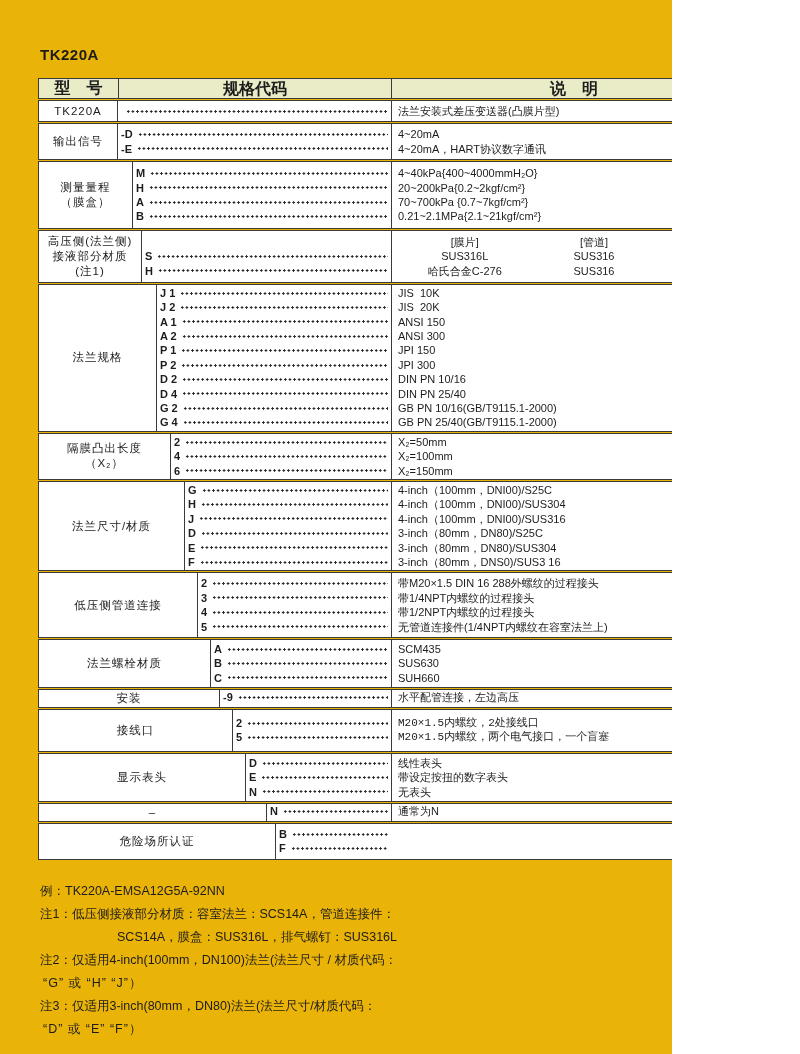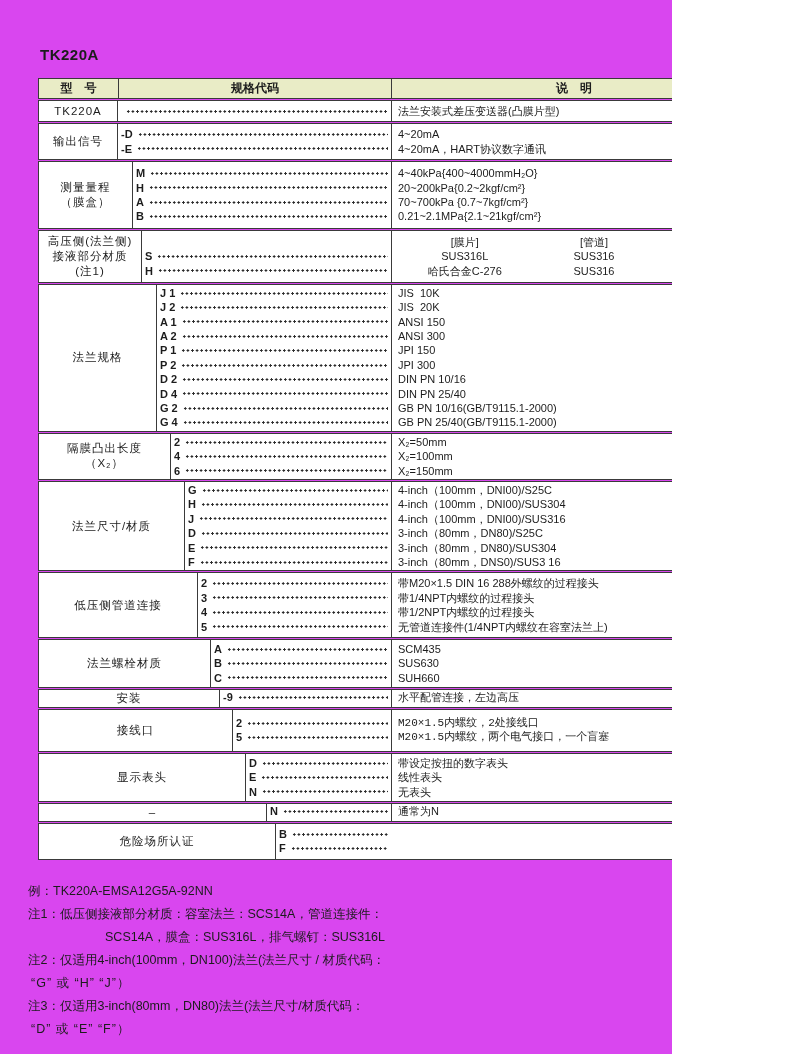--- a/index.html
+++ b/index.html
@@ -1,21 +1,21 @@
 <!DOCTYPE html>
 <html><head>
 <meta charset="utf-8">
 <style>
   html,body{margin:0;padding:0;background:#ffffff;}
-  .page{position:relative;width:672px;height:1054px;background:#d946ef;overflow:hidden;
+  .page{position:relative;width:672px;height:1054px;background:#eab308;overflow:hidden;
         font-family:"Liberation Sans", sans-serif;color:#1c1c1c;}
   .doc-title{position:absolute;left:40px;top:46px;font-size:15px;font-weight:bold;letter-spacing:.5px;}
   .spec-table{position:absolute;left:38px;top:78px;width:719px;}
   .thead{display:flex;align-items:center;background:#e9ecc6;border:1px solid #3a3a3a;
-         height:21px;font-size:12px;font-weight:bold;box-sizing:border-box;}
+         height:21px;font-size:16px;font-weight:bold;box-sizing:border-box;}
   .th{box-sizing:border-box;text-align:center;white-space:pre;}
   .h1{width:79px;}
   .h2{width:273px;border-left:1px solid #3a3a3a;align-self:stretch;line-height:19px;}
   .h3{flex:1;border-left:1px solid #3a3a3a;align-self:stretch;line-height:19px;}
   .section{display:flex;align-items:stretch;border:1px solid #3a3a3a;margin-top:1px;background:#fff;}
   .cat{flex:none;display:flex;flex-direction:column;justify-content:center;align-items:center;
        text-align:center;font-size:11.5px;letter-spacing:1px;line-height:15px;
        border-right:1px solid #3a3a3a;box-sizing:border-box;padding:1px 2px;}
   .codecol{flex:none;box-sizing:border-box;}
   .desccol{flex:1;min-width:0;border-left:1px solid #3a3a3a;box-sizing:border-box;}
@@ -23,21 +23,21 @@
   .code{font-weight:bold;font-size:11px;white-space:pre;}
   .leader{flex:1;align-self:center;height:3px;margin:0 3px 0 5px;
           background-image:radial-gradient(circle,#2a2a2a 1.05px,rgba(0,0,0,0) 1.3px);
           background-size:4.6px 3px;background-repeat:repeat-x;background-position:left center;}
   .dline{height:14.4px;line-height:14.4px;font-size:11px;padding-left:6px;white-space:pre;overflow:hidden;}
   .mrow{display:flex;padding-left:0;text-align:center;}
   .mcol{display:inline-block;white-space:pre;}
   .mcol0{width:40%;}
   .mcol1{width:31%;}
   .mcol2{width:29%;}
-  .notes{position:absolute;left:28px;top:880px;font-size:12.5px;line-height:23px;}
+  .notes{position:absolute;left:40px;top:880px;font-size:12.5px;line-height:23px;}
   .note-line{white-space:pre;}
   .note-cont{padding-left:26px;text-align:right;}
   .note-quote{padding-left:3px;letter-spacing:1px;}
 </style>
 </head>
 <body>
 
 <div class="page">
   <div class="doc-title">TK220A</div>
 
@@ -357,22 +357,22 @@
           <div class="cline">
             <span class="code">E</span>
             <span class="leader"></span>
           </div>
           <div class="cline">
             <span class="code">N</span>
             <span class="leader"></span>
           </div>
         </div>
         <div class="desccol" style="padding: 2px 0px;">
+          <div class="dline">线性表头</div>
           <div class="dline">带设定按扭的数字表头</div>
-          <div class="dline">线性表头</div>
           <div class="dline">无表头</div>
         </div>
       </div>
       <div class="section">
         <div class="cat" style="width: 228px;">
           <div class="cat-line">–</div>
         </div>
         <div class="codecol" style="width: 124px; padding: 0px;">
           <div class="cline">
             <span class="code">N</span>

